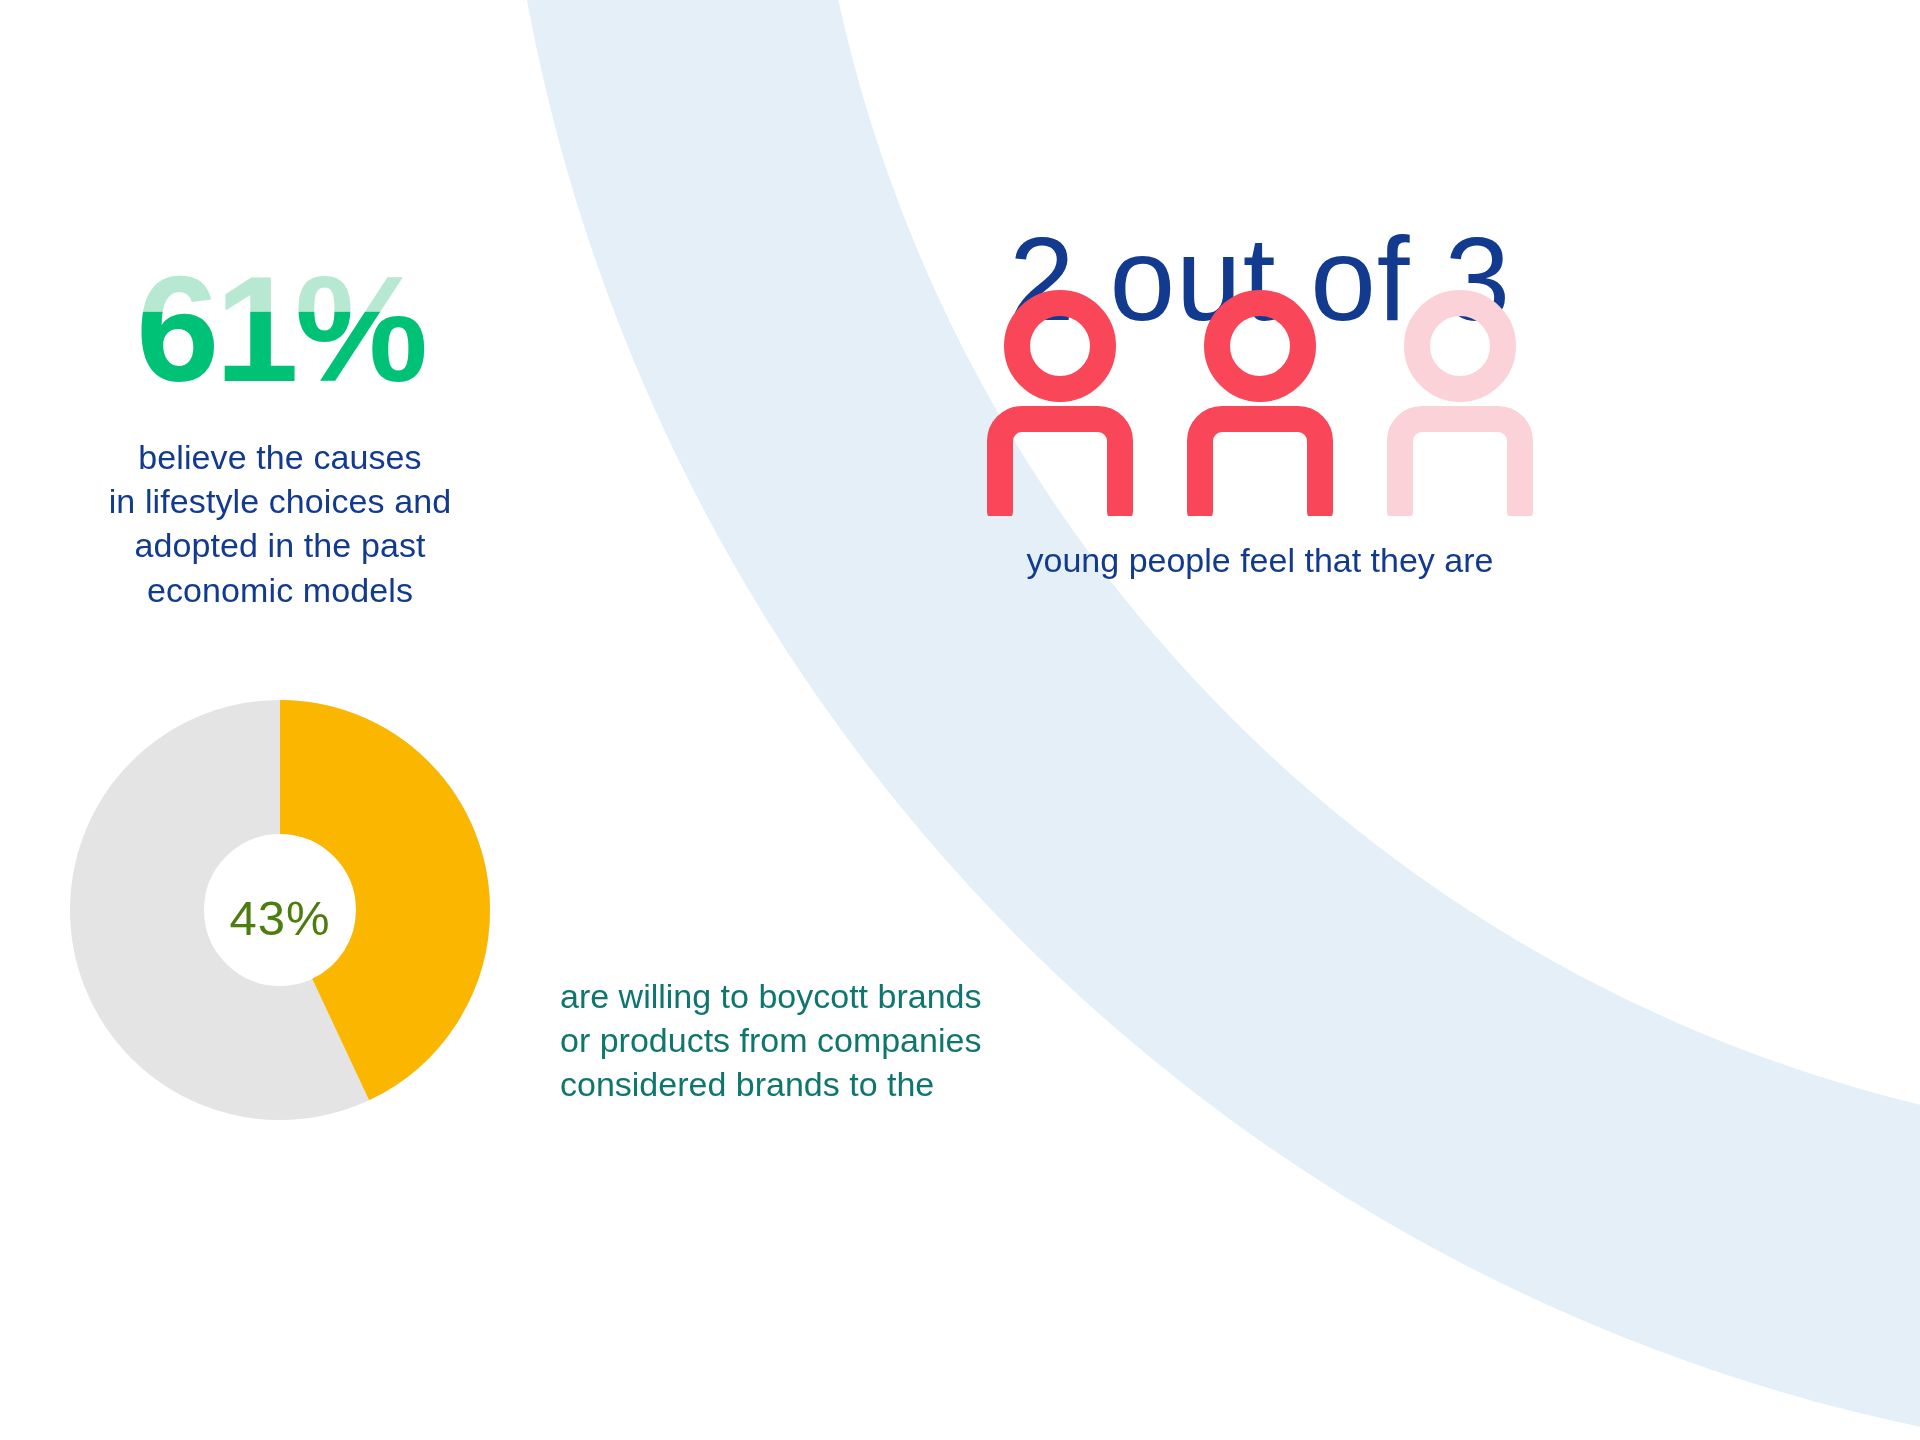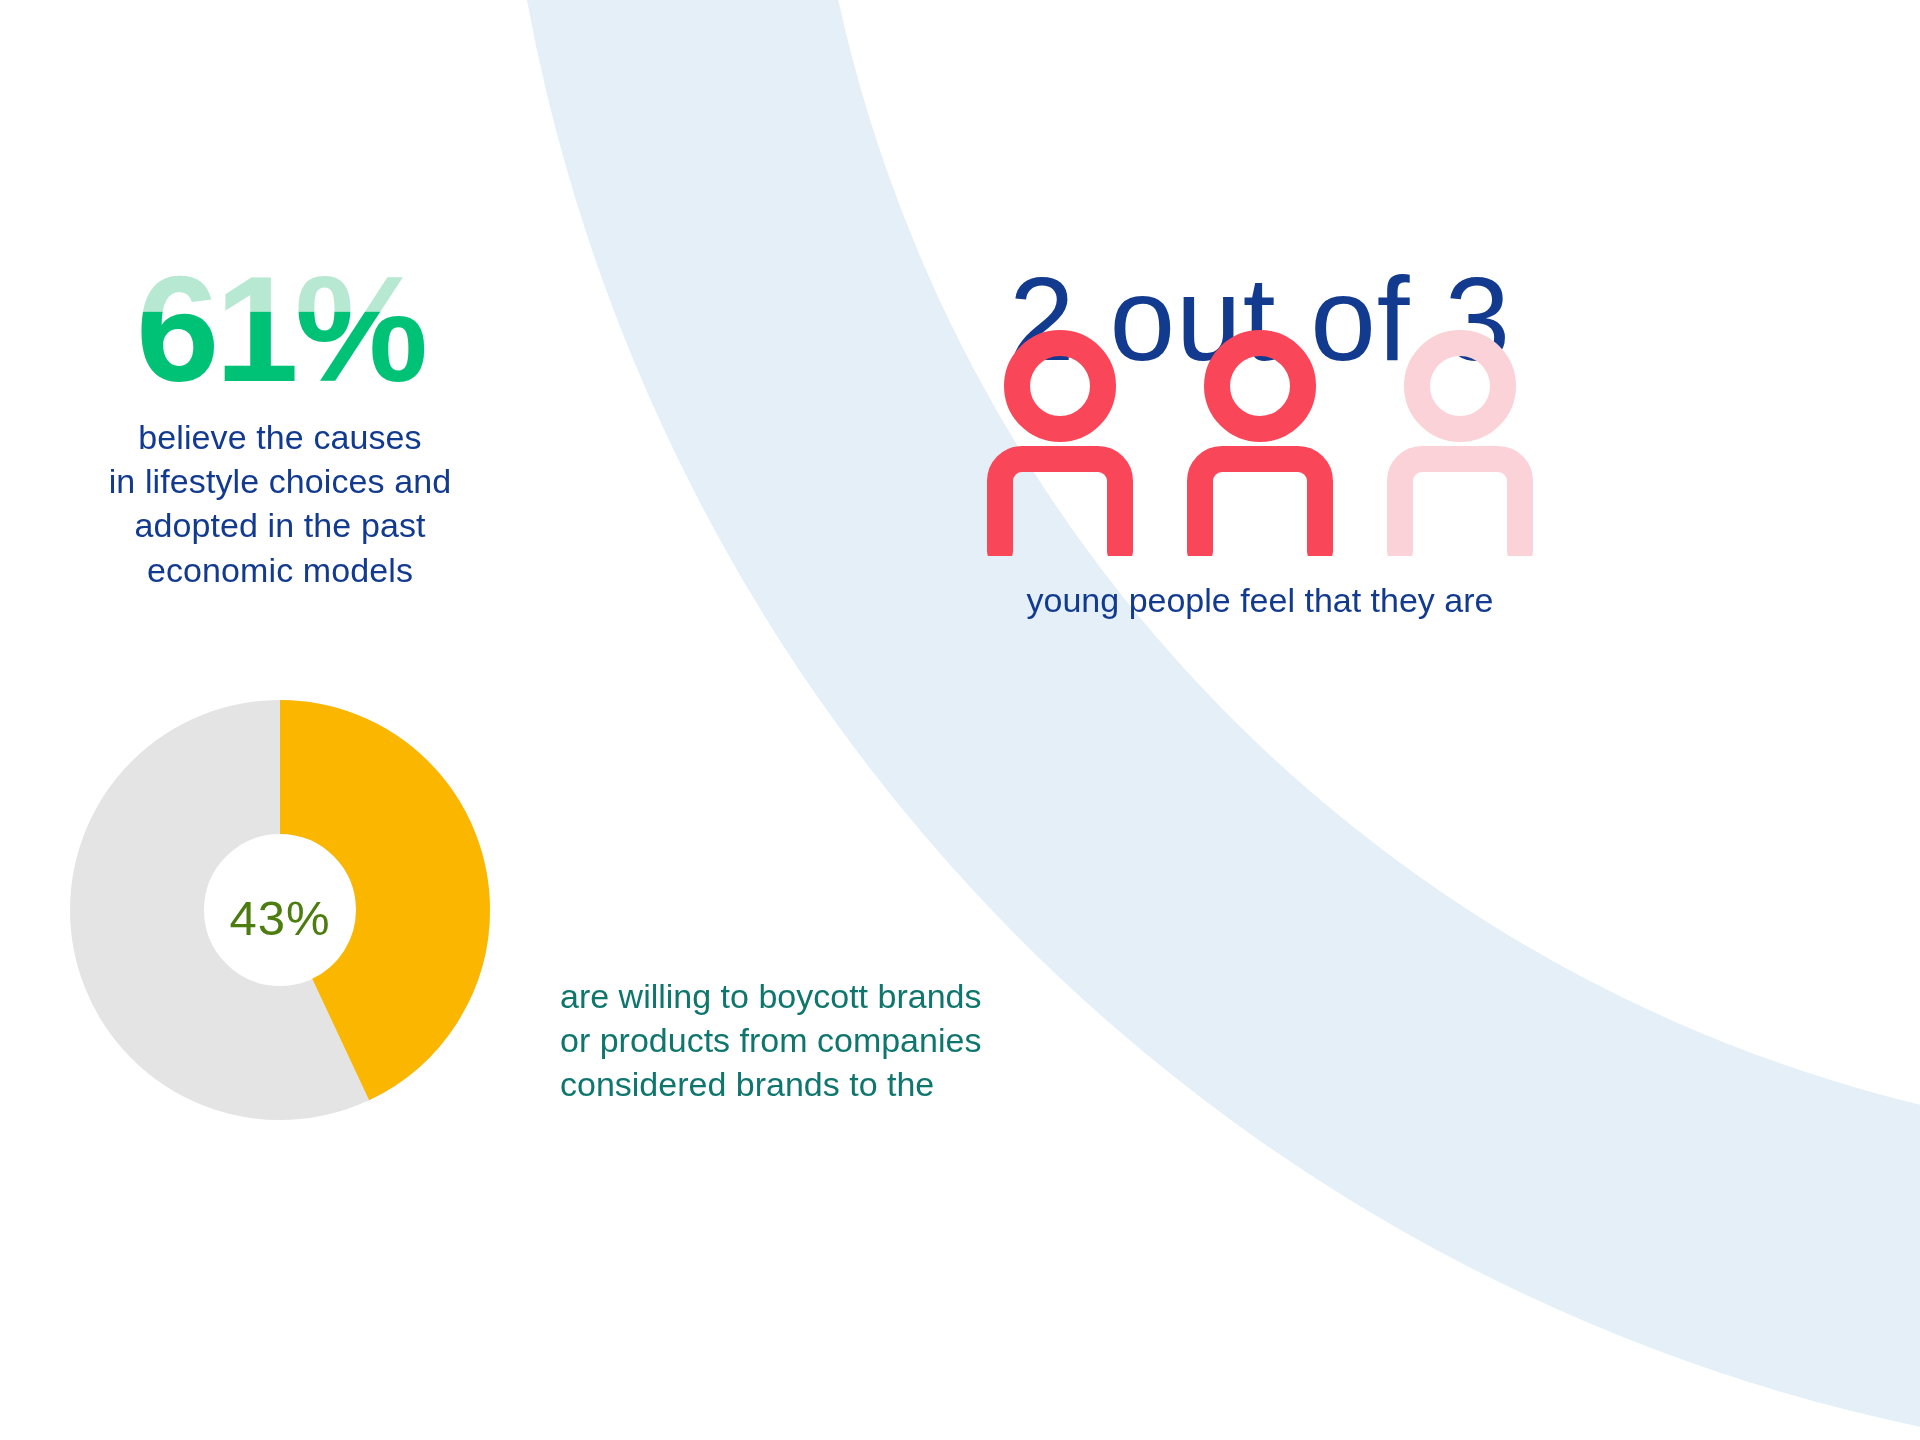--- a/index.html
+++ b/index.html
@@ -42,31 +42,30 @@
   }
   .bignum-svg { display: block; margin: 0 auto; }
 
   .stat-caption {
     color: #123a8f;
     font-size: 34px;
     line-height: 1.30;
     font-weight: 400;
     letter-spacing: 0.1px;
     text-align: center;
-    margin-top: 10px;
+    margin-top: 30px;
   }
   .stat-caption div { white-space: nowrap; }
 
   
   .stat-people {
     position: absolute;
     left: 940px;
     top: 220px;
     width: 640px;
-    margin-top: 40px;
   }
   .people-headline {
     position: relative;
     z-index: 1;
     color: #123a8f;
     font-size: 118px;
     line-height: 1.0;
     font-weight: 300;
     letter-spacing: 1px;
     text-align: center;

